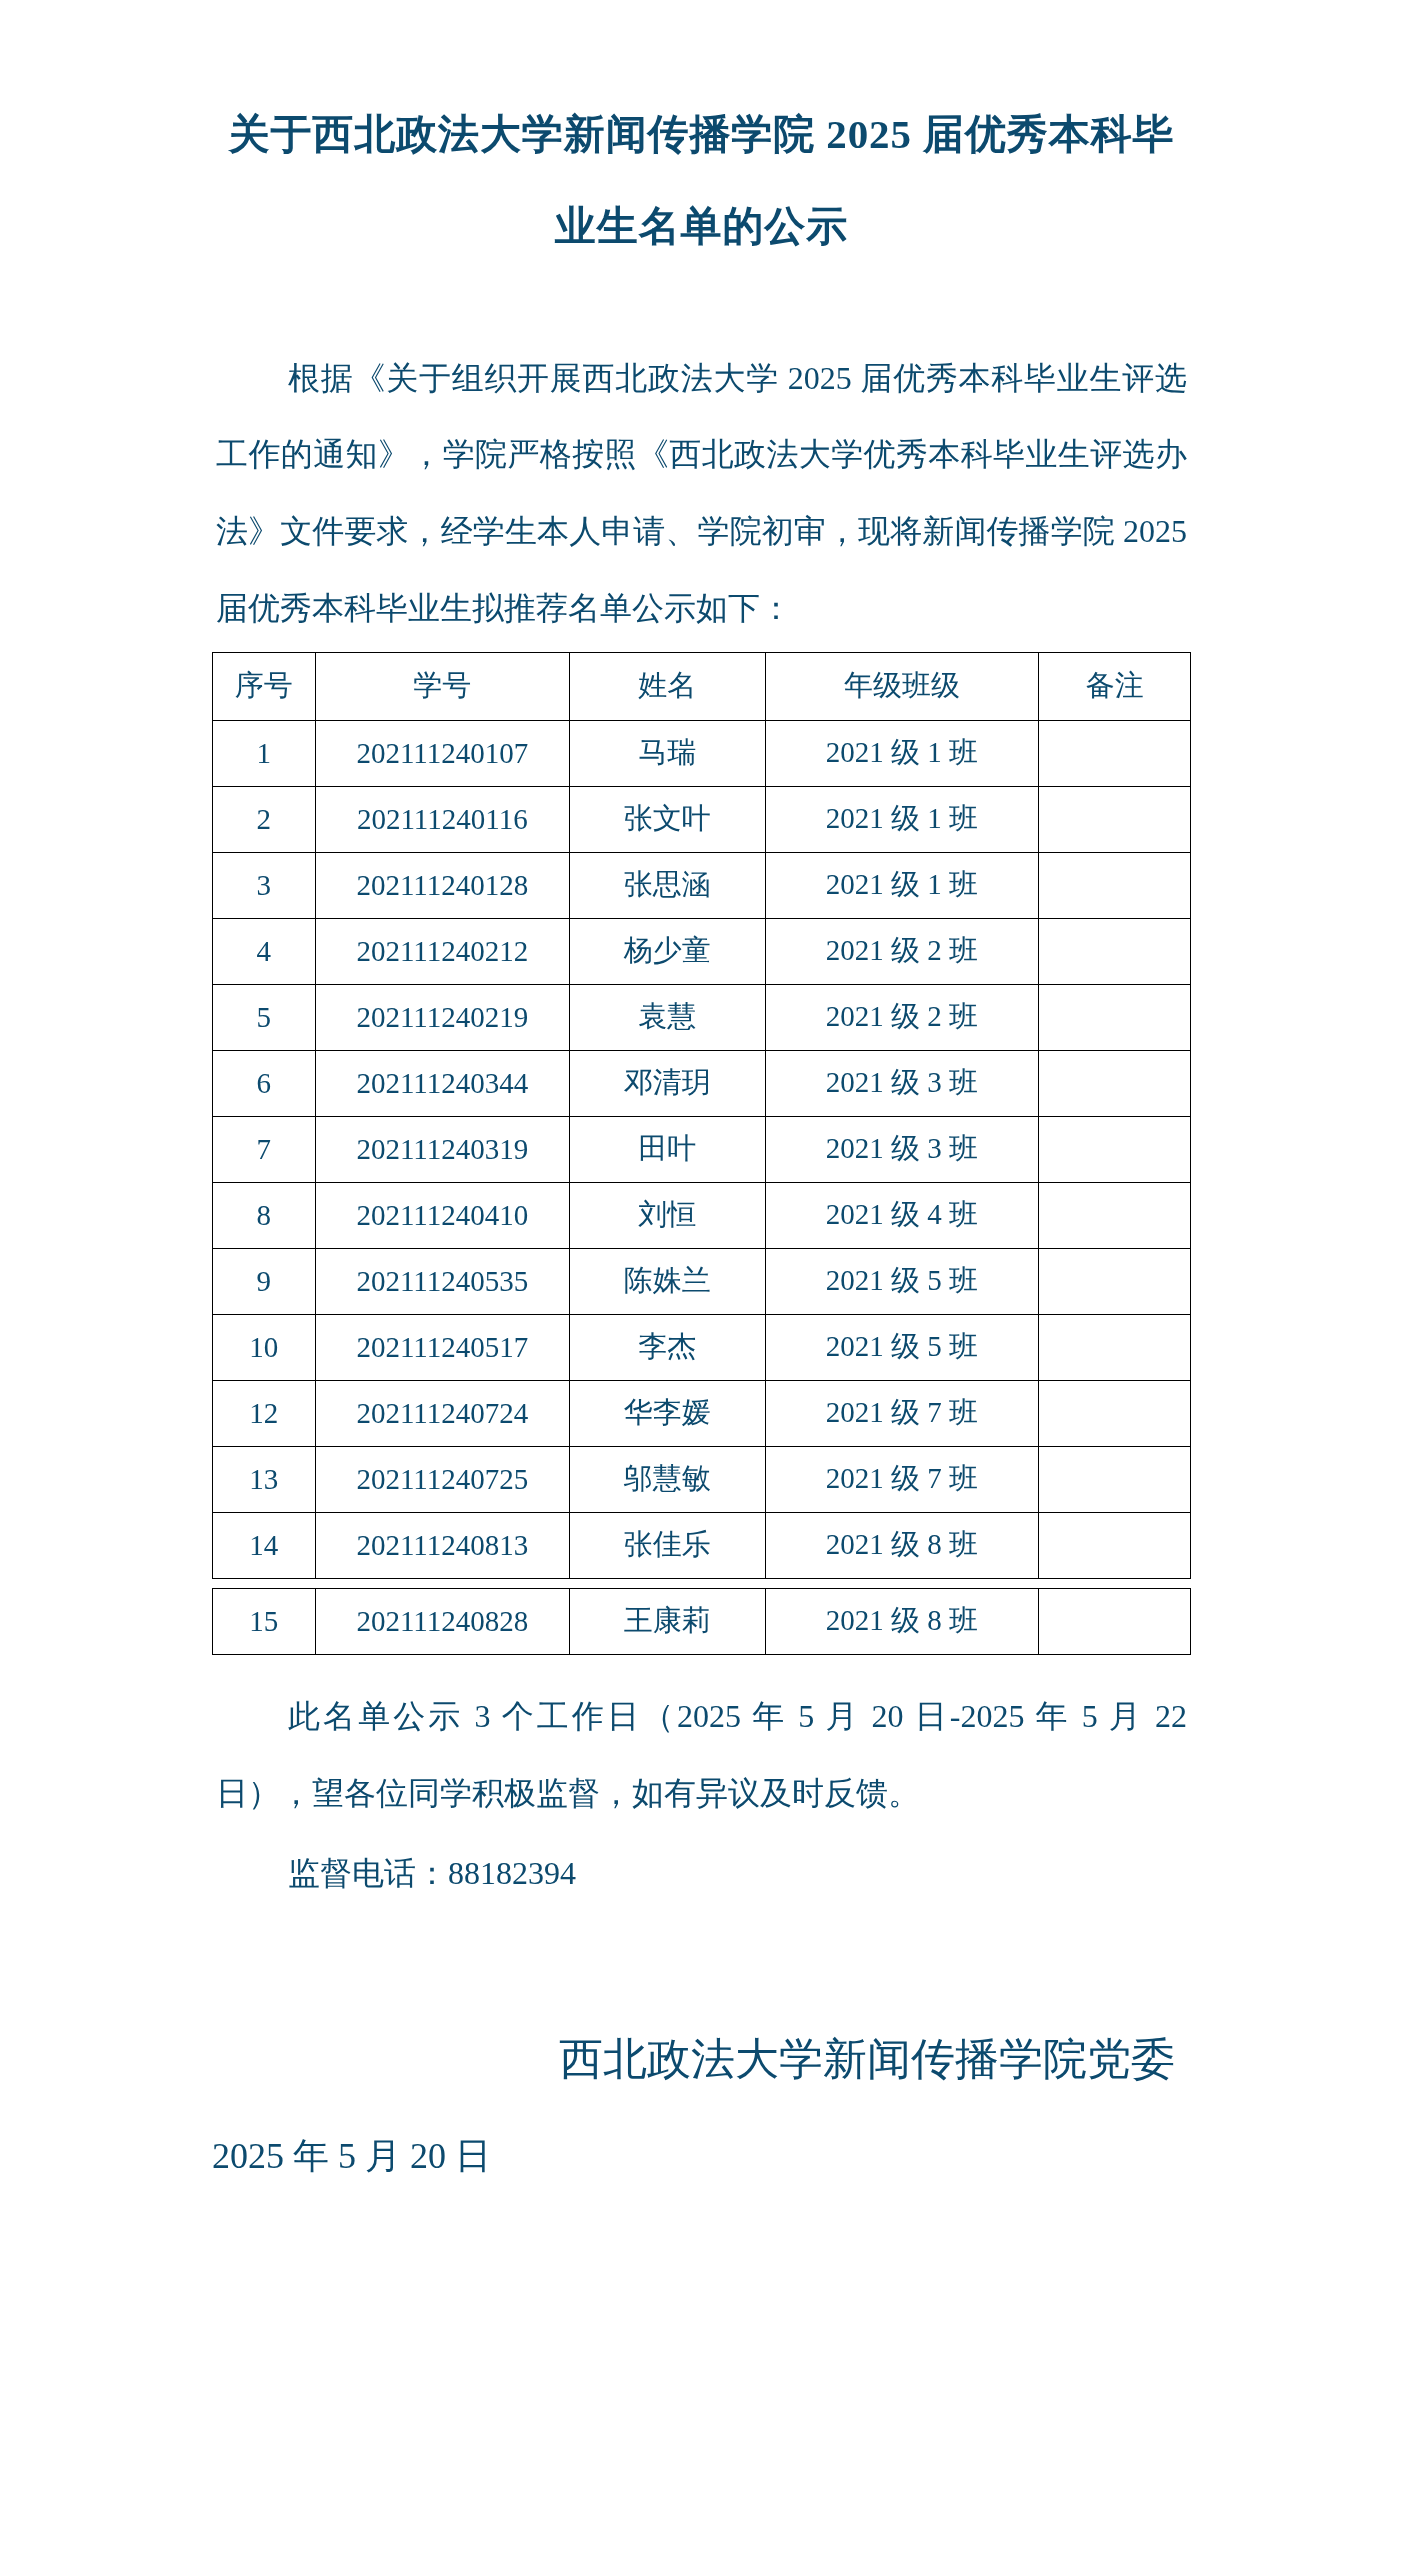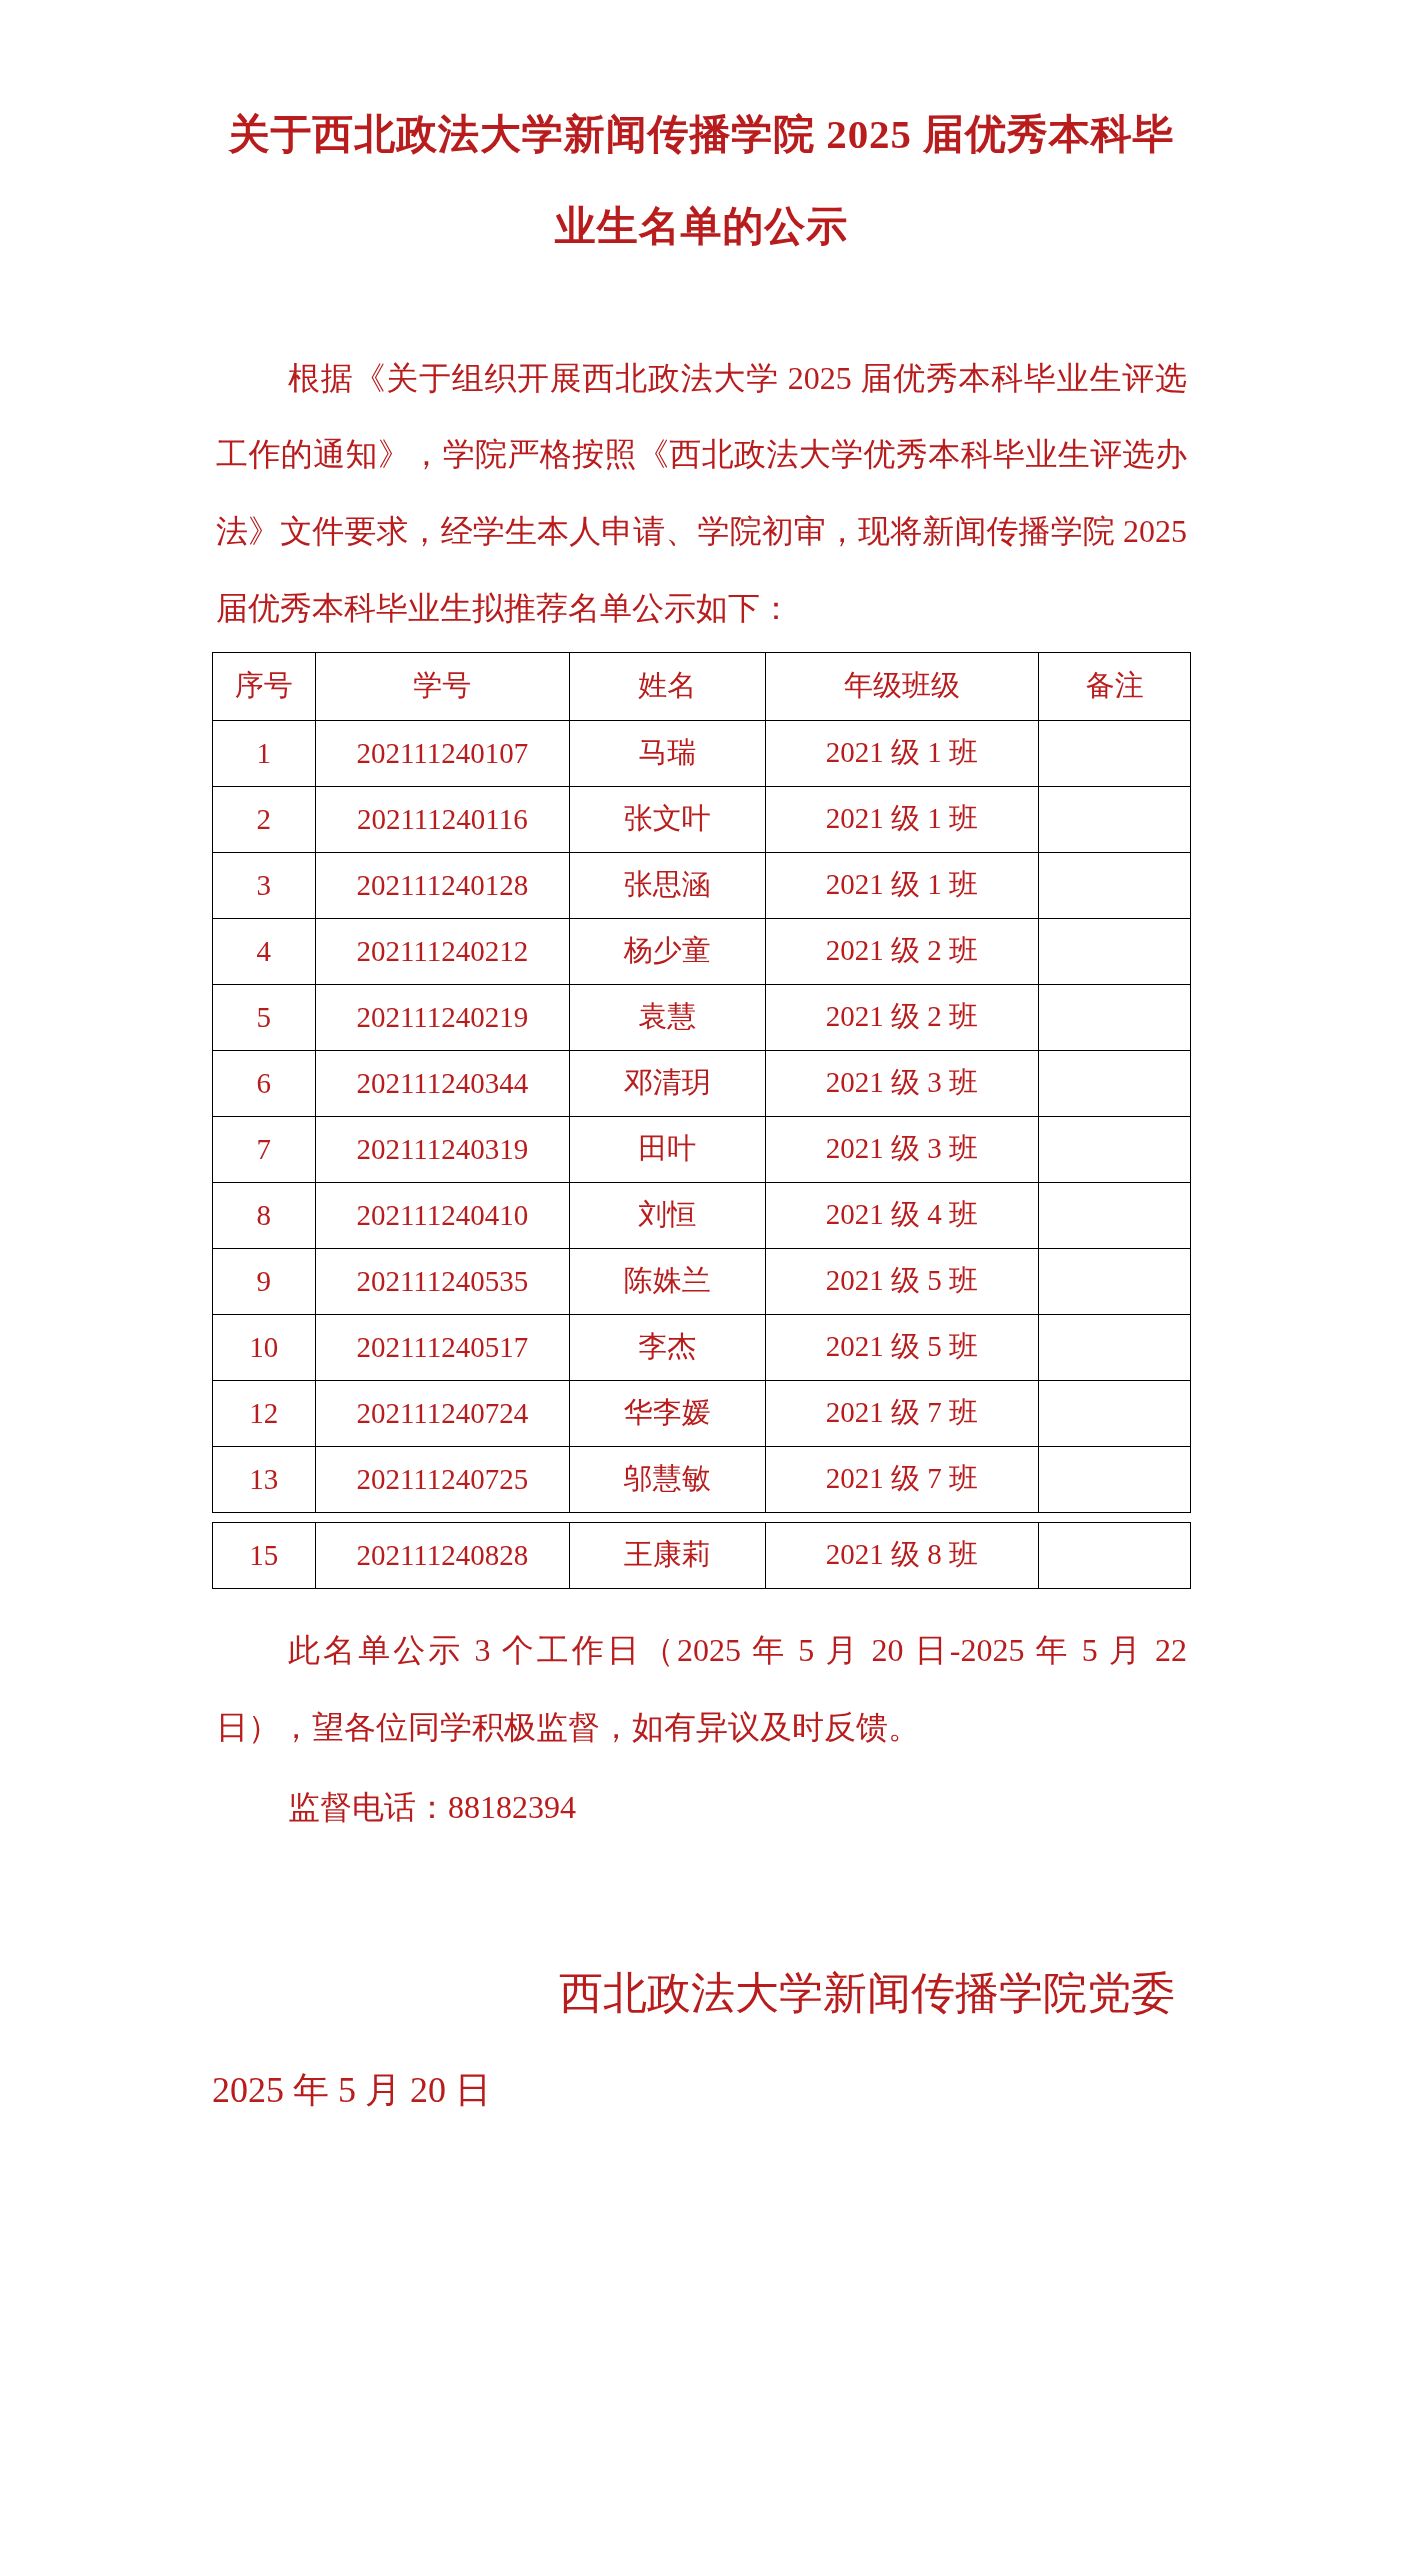--- a/index.html
+++ b/index.html
@@ -3,21 +3,21 @@
 <meta charset="utf-8">
 <style>
   html,body{margin:0;padding:0;background:#ffffff;}
   .page{
     position:relative;
     width:1403px;
     min-height:2576px;
     margin:0 auto;
     box-sizing:border-box;
     background:#ffffff;
-    color:#b91c1c;
+    color:#0c4a6e;
     padding:88px 212px 53px 212px;
     font-family:"Liberation Serif","DejaVu Serif",serif;
   }
   .doc-title{
     width:972px;
     margin:0 auto 67px auto;
     font-size:41px;
     font-weight:bold;
     text-align:center;
     line-height:2.25;
@@ -183,20 +183,27 @@
           <td>2021 级 7 班</td>
           <td></td>
         </tr>
         <tr>
           <td>13</td>
           <td>202111240725</td>
           <td>邬慧敏</td>
           <td>2021 级 7 班</td>
           <td></td>
         </tr>
+        <tr>
+          <td>14</td>
+          <td>202111240813</td>
+          <td>张佳乐</td>
+          <td>2021 级 8 班</td>
+          <td></td>
+        </tr>
       </tbody>
   </table>
 
   <table class="roster part2">
     <colgroup>
       <col class="c-no">
         <col class="c-id">
         <col class="c-name">
         <col class="c-class">
         <col class="c-remark">

